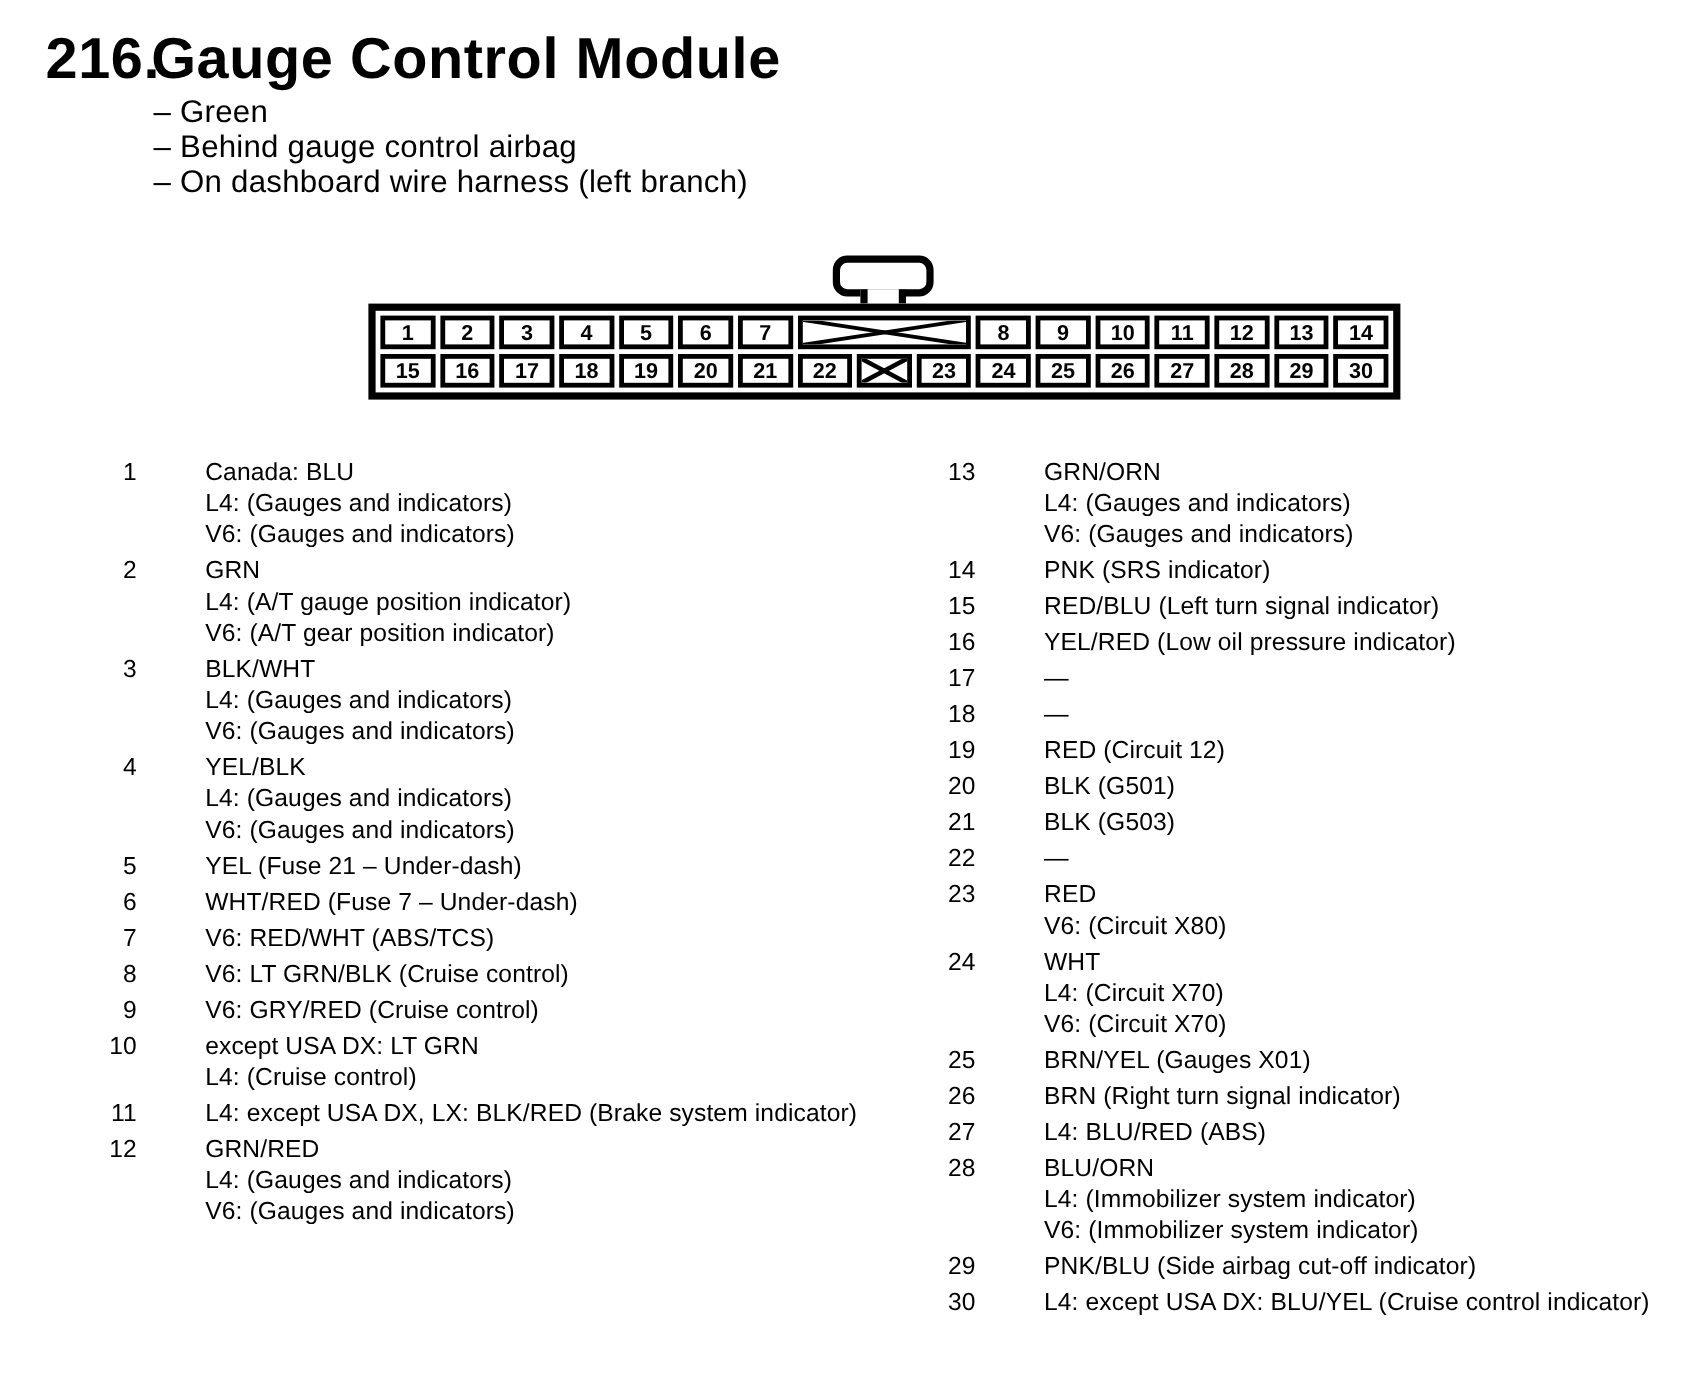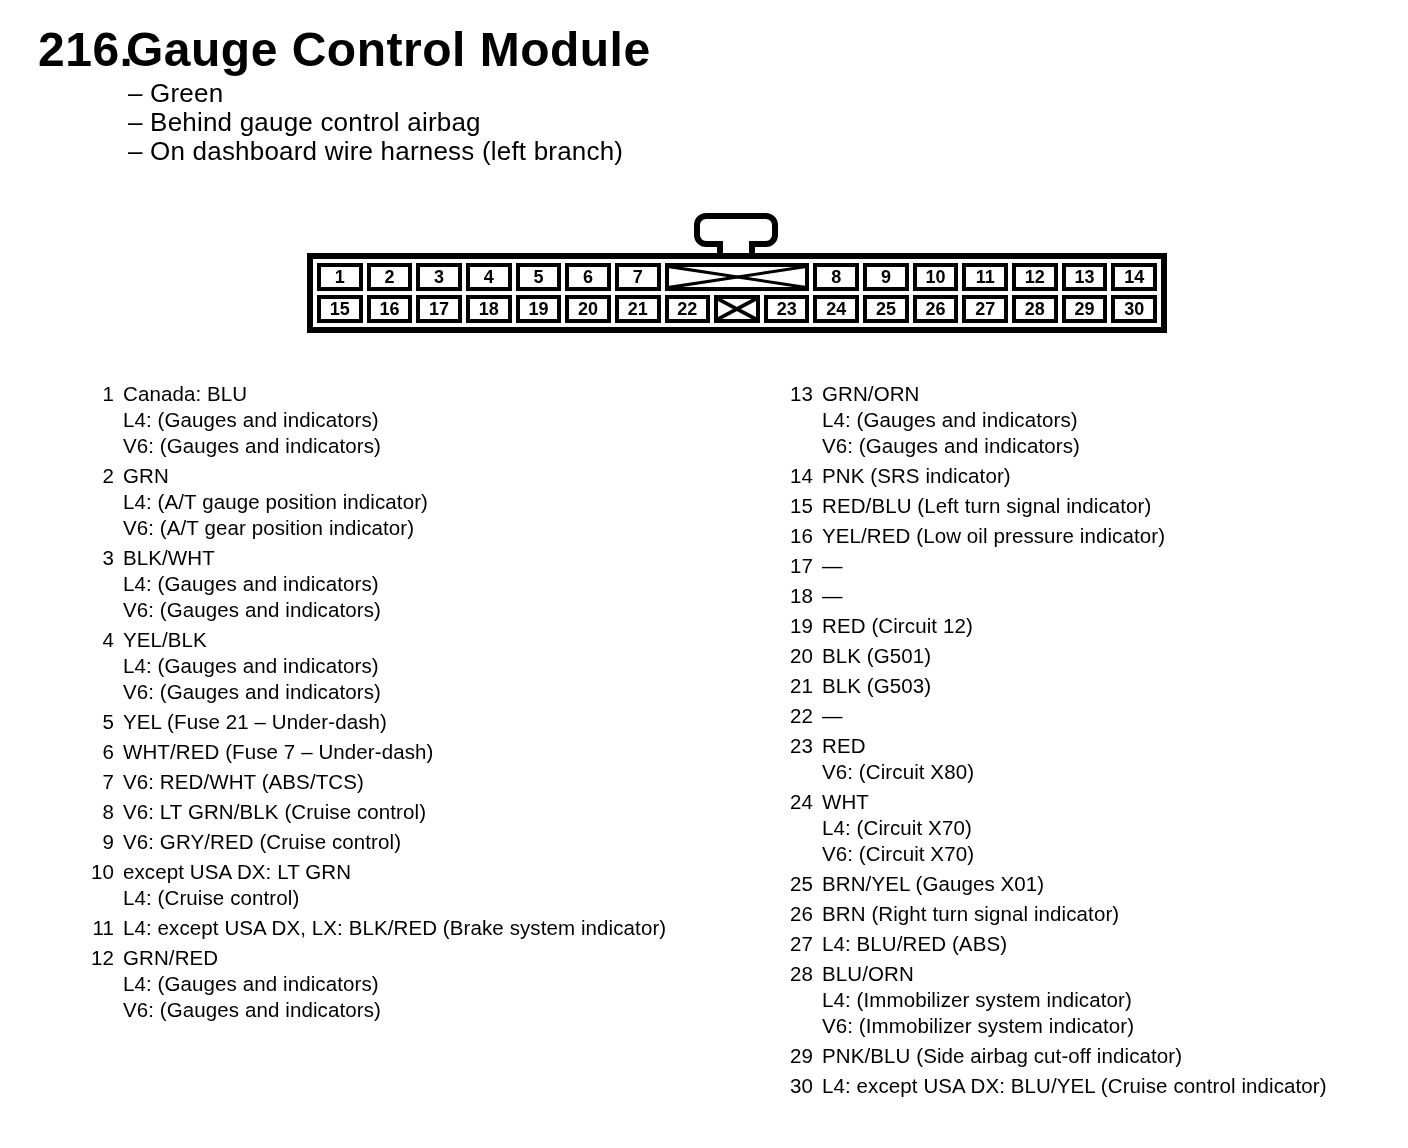--- a/index.html
+++ b/index.html
@@ -34,21 +34,21 @@
   }
   .cell.crossed{padding:0;}
   .cell.crossed svg{display:block;width:100%;height:100%;}
   .cell.crossed line{stroke:#000;stroke-width:15;}
   
   .pins{position:absolute;font-size:20.5px;line-height:26px;letter-spacing:.1px;}
   .pins-left{left:84px;top:381px;width:660px;}
   .pins-right{left:783px;top:381px;width:620px;}
   .pin-entry{display:flex;margin-bottom:4px;}
   .pin-num{width:30px;flex:none;text-align:right;padding-right:9px;}
-  .pin-lines{flex:1;}
+  .pin-lines{flex:1;margin-left:48px;}
 </style>
 </head>
 <body>
 
 <div class="page">
 
   <div class="title">
     <span class="title-num">216.</span>
     <span>Gauge Control Module</span>
   </div>

